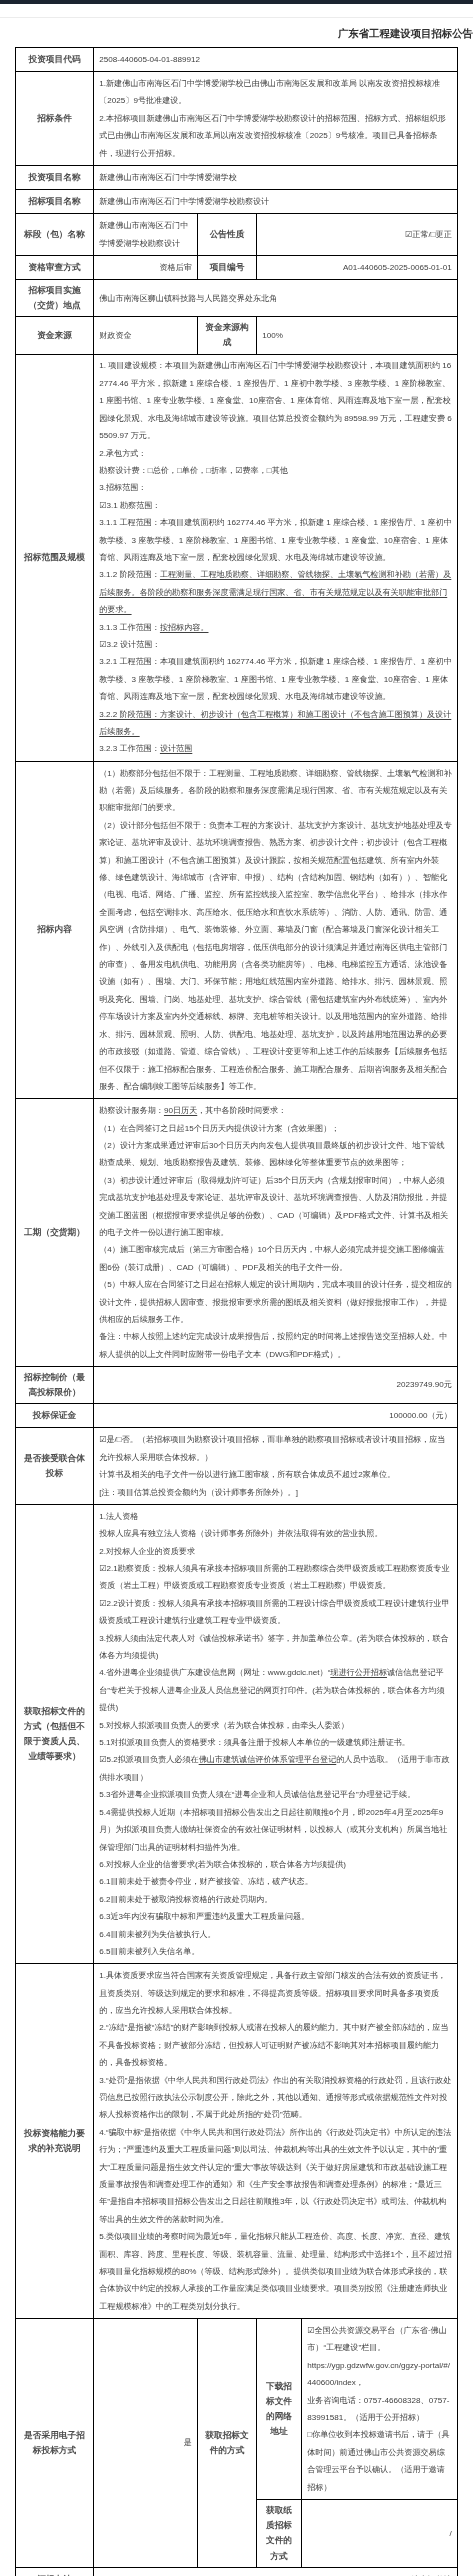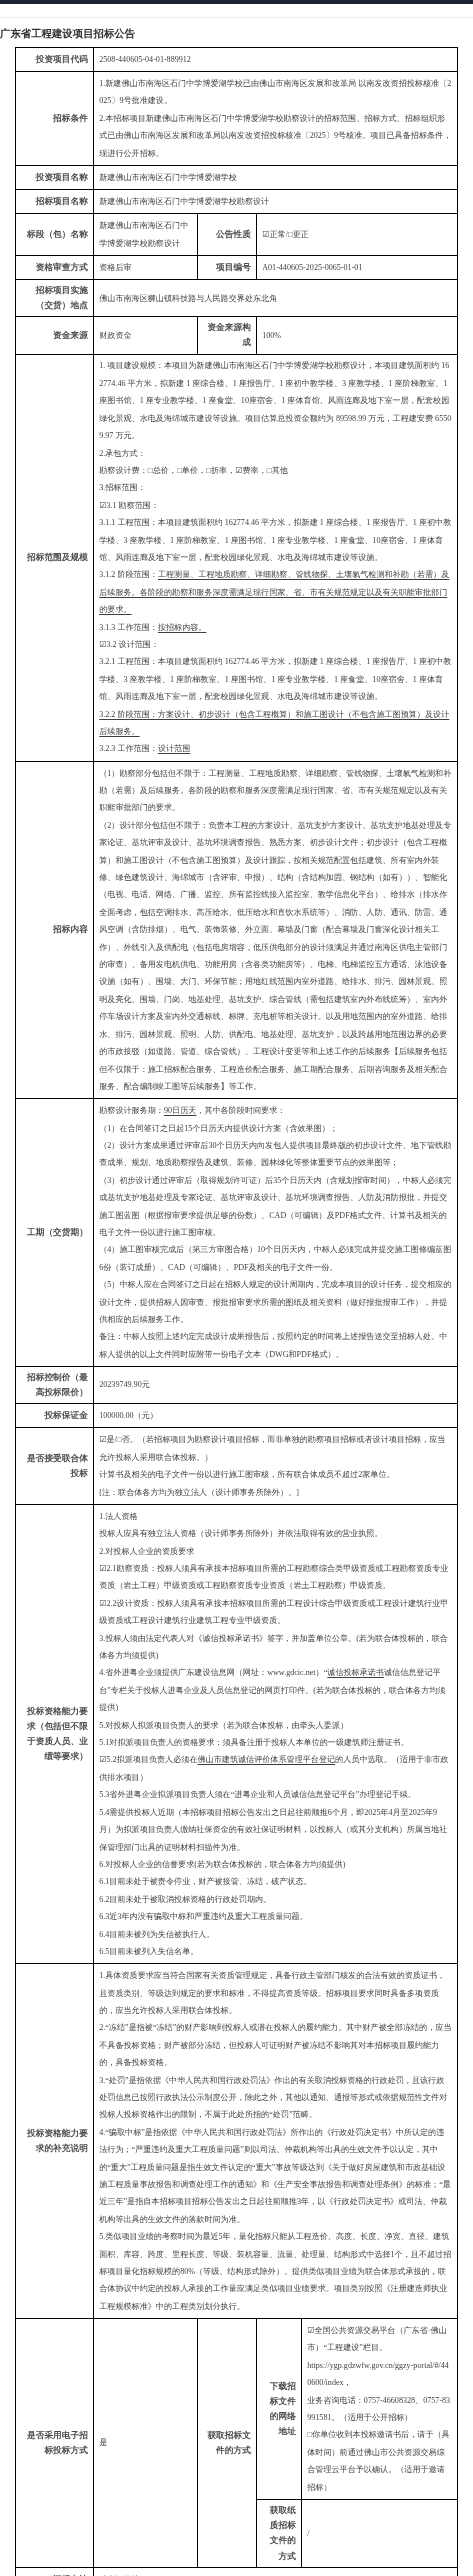--- a/index.html
+++ b/index.html
@@ -1,27 +1,27 @@
 <!DOCTYPE html>
 <html style="font-size:9.3px"><head>
 <meta charset="utf-8">
 <style>
   html,body{margin:0;padding:0;background:#ffffff;}
   .top-dark-bar{height:4.1px;background:#1b2430;}
   .chrome-strip{height:12.8px;background:#ffffff;border-bottom:0.6px solid #ececec;}
   .page{width:473px;margin:0 auto;background:#fff;padding-bottom:23px;}
-  .doc-title{text-align:left;font-family:"Liberation Sans","DejaVu Sans",sans-serif;
+  .doc-title{text-align:right;font-family:"Liberation Sans","DejaVu Sans",sans-serif;
     font-weight:bold;font-size:10.4px;color:#2f2f2f;padding:9.3px 0 5.8px 0;}
   table.doc{width:443px;margin:0 auto;border-collapse:collapse;table-layout:fixed;border:1.2px solid #000;}
   table.doc td{border:0.6px solid #000;vertical-align:middle;padding:2.9px 5.2px;}
-  .lbl{text-align:right;font-family:"Liberation Sans","DejaVu Sans",sans-serif;
+  .lbl{text-align:center;font-family:"Liberation Sans","DejaVu Sans",sans-serif;
     font-weight:bold;font-size:8.7px;color:#4d4d4d;line-height:1.75;padding:3.5px 2.3px;}
-  .ct{font-family:Liberation Serif, serif;font-size:8.1px;color:#3f3f3f;
+  .ct{font-family:Liberation Sans, sans-serif;font-size:8.1px;color:#3f3f3f;
     line-height:17.4px;word-break:break-all;}
-  .center{text-align:left;}
+  .center{text-align:right;}
   .u{text-decoration:underline;text-underline-offset:1.7px;}
   .para{margin:0;}
 </style>
 </head>
 <body>
 
 <div class="top-dark-bar"></div>
 <div class="chrome-strip"></div>
 
 <div class="page">
@@ -130,33 +130,33 @@
           <td class="lbl">投标保证金</td>
           <td class="ct center" colspan="4">
             <div class="para">100000.00（元）</div>
           </td>
         </tr>
         <tr>
           <td class="lbl">是否接受联合体投标</td>
           <td class="ct" colspan="4">
             <div class="para">☑是/□否。（若招标项目为勘察设计项目招标，而非单独的勘察项目招标或者设计项目招标，应当允许投标人采用联合体投标。）</div>
             <div class="para">计算书及相关的电子文件一份以进行施工图审核，所有联合体成员不超过2家单位。</div>
-            <div class="para">[注：联合体各方均为独立法人（设计师事务所除外）。]</div>
-          </td>
-        </tr>
-        <tr>
-          <td class="lbl">投标资格能力要求（包括但不限于资质人员、业绩等要求）</td>
+            <div class="para">[注：项目估算总投资金额约为（设计师事务所除外）。]</div>
+          </td>
+        </tr>
+        <tr>
+          <td class="lbl">获取招标文件的方式（包括但不限于资质人员、业绩等要求）</td>
           <td class="ct" colspan="4">
             <div class="para">1.法人资格</div>
             <div class="para">投标人应具有独立法人资格（设计师事务所除外）并依法取得有效的营业执照。</div>
             <div class="para">2.对投标人企业的资质要求</div>
             <div class="para">☑2.1勘察资质：投标人须具有承接本招标项目所需的工程勘察综合类甲级资质或工程勘察资质专业资质（岩土工程）甲级资质或工程勘察资质专业资质（岩土工程勘察）甲级资质。</div>
             <div class="para">☑2.2设计资质：投标人须具有承接本招标项目所需的工程设计综合甲级资质或工程设计建筑行业甲级资质或工程设计建筑行业建筑工程专业甲级资质。</div>
             <div class="para">3.投标人须由法定代表人对《诚信投标承诺书》签字，并加盖单位公章。(若为联合体投标的，联合体各方均须提供)</div>
-            <div class="para"><span>4.省外进粤企业须提供广东建设信息网（网址：www.gdcic.net）“</span><span class="u">诚信投标承诺书</span><span>诚信信息登记平台”专栏关于投标人进粤企业及人员信息登记的网页打印件。(若为联合体投标的，联合体各方均须提供)</span></div>
+            <div class="para"><span>4.省外进粤企业须提供广东建设信息网（网址：www.gdcic.net）“</span><span class="u">现进行公开招标</span><span>诚信信息登记平台”专栏关于投标人进粤企业及人员信息登记的网页打印件。(若为联合体投标的，联合体各方均须提供)</span></div>
             <div class="para">5.对投标人拟派项目负责人的要求（若为联合体投标，由牵头人委派）</div>
             <div class="para">5.1对拟派项目负责人的资格要求：须具备注册于投标人本单位的一级建筑师注册证书。</div>
             <div class="para"><span>☑5.2拟派项目负责人必须在</span><span class="u">佛山市建筑诚信评价体系管理平台登记</span><span>的人员中选取。（适用于非市政供排水项目）</span></div>
             <div class="para">5.3省外进粤企业拟派项目负责人须在“进粤企业和人员诚信信息登记平台”办理登记手续。</div>
             <div class="para">5.4需提供投标人近期（本招标项目招标公告发出之日起往前顺推6个月，即2025年4月至2025年9月）为拟派项目负责人缴纳社保资金的有效社保证明材料，以投标人（或其分支机构）所属当地社保管理部门出具的证明材料扫描件为准。</div>
             <div class="para">6.对投标人企业的信誉要求(若为联合体投标的，联合体各方均须提供)</div>
             <div class="para">6.1目前未处于被责令停业，财产被接管、冻结，破产状态。</div>
             <div class="para">6.2目前未处于被取消投标资格的行政处罚期内。</div>
             <div class="para">6.3近3年内没有骗取中标和严重违约及重大工程质量问题。</div>
             <div class="para">6.4目前未被列为失信被执行人。</div>

